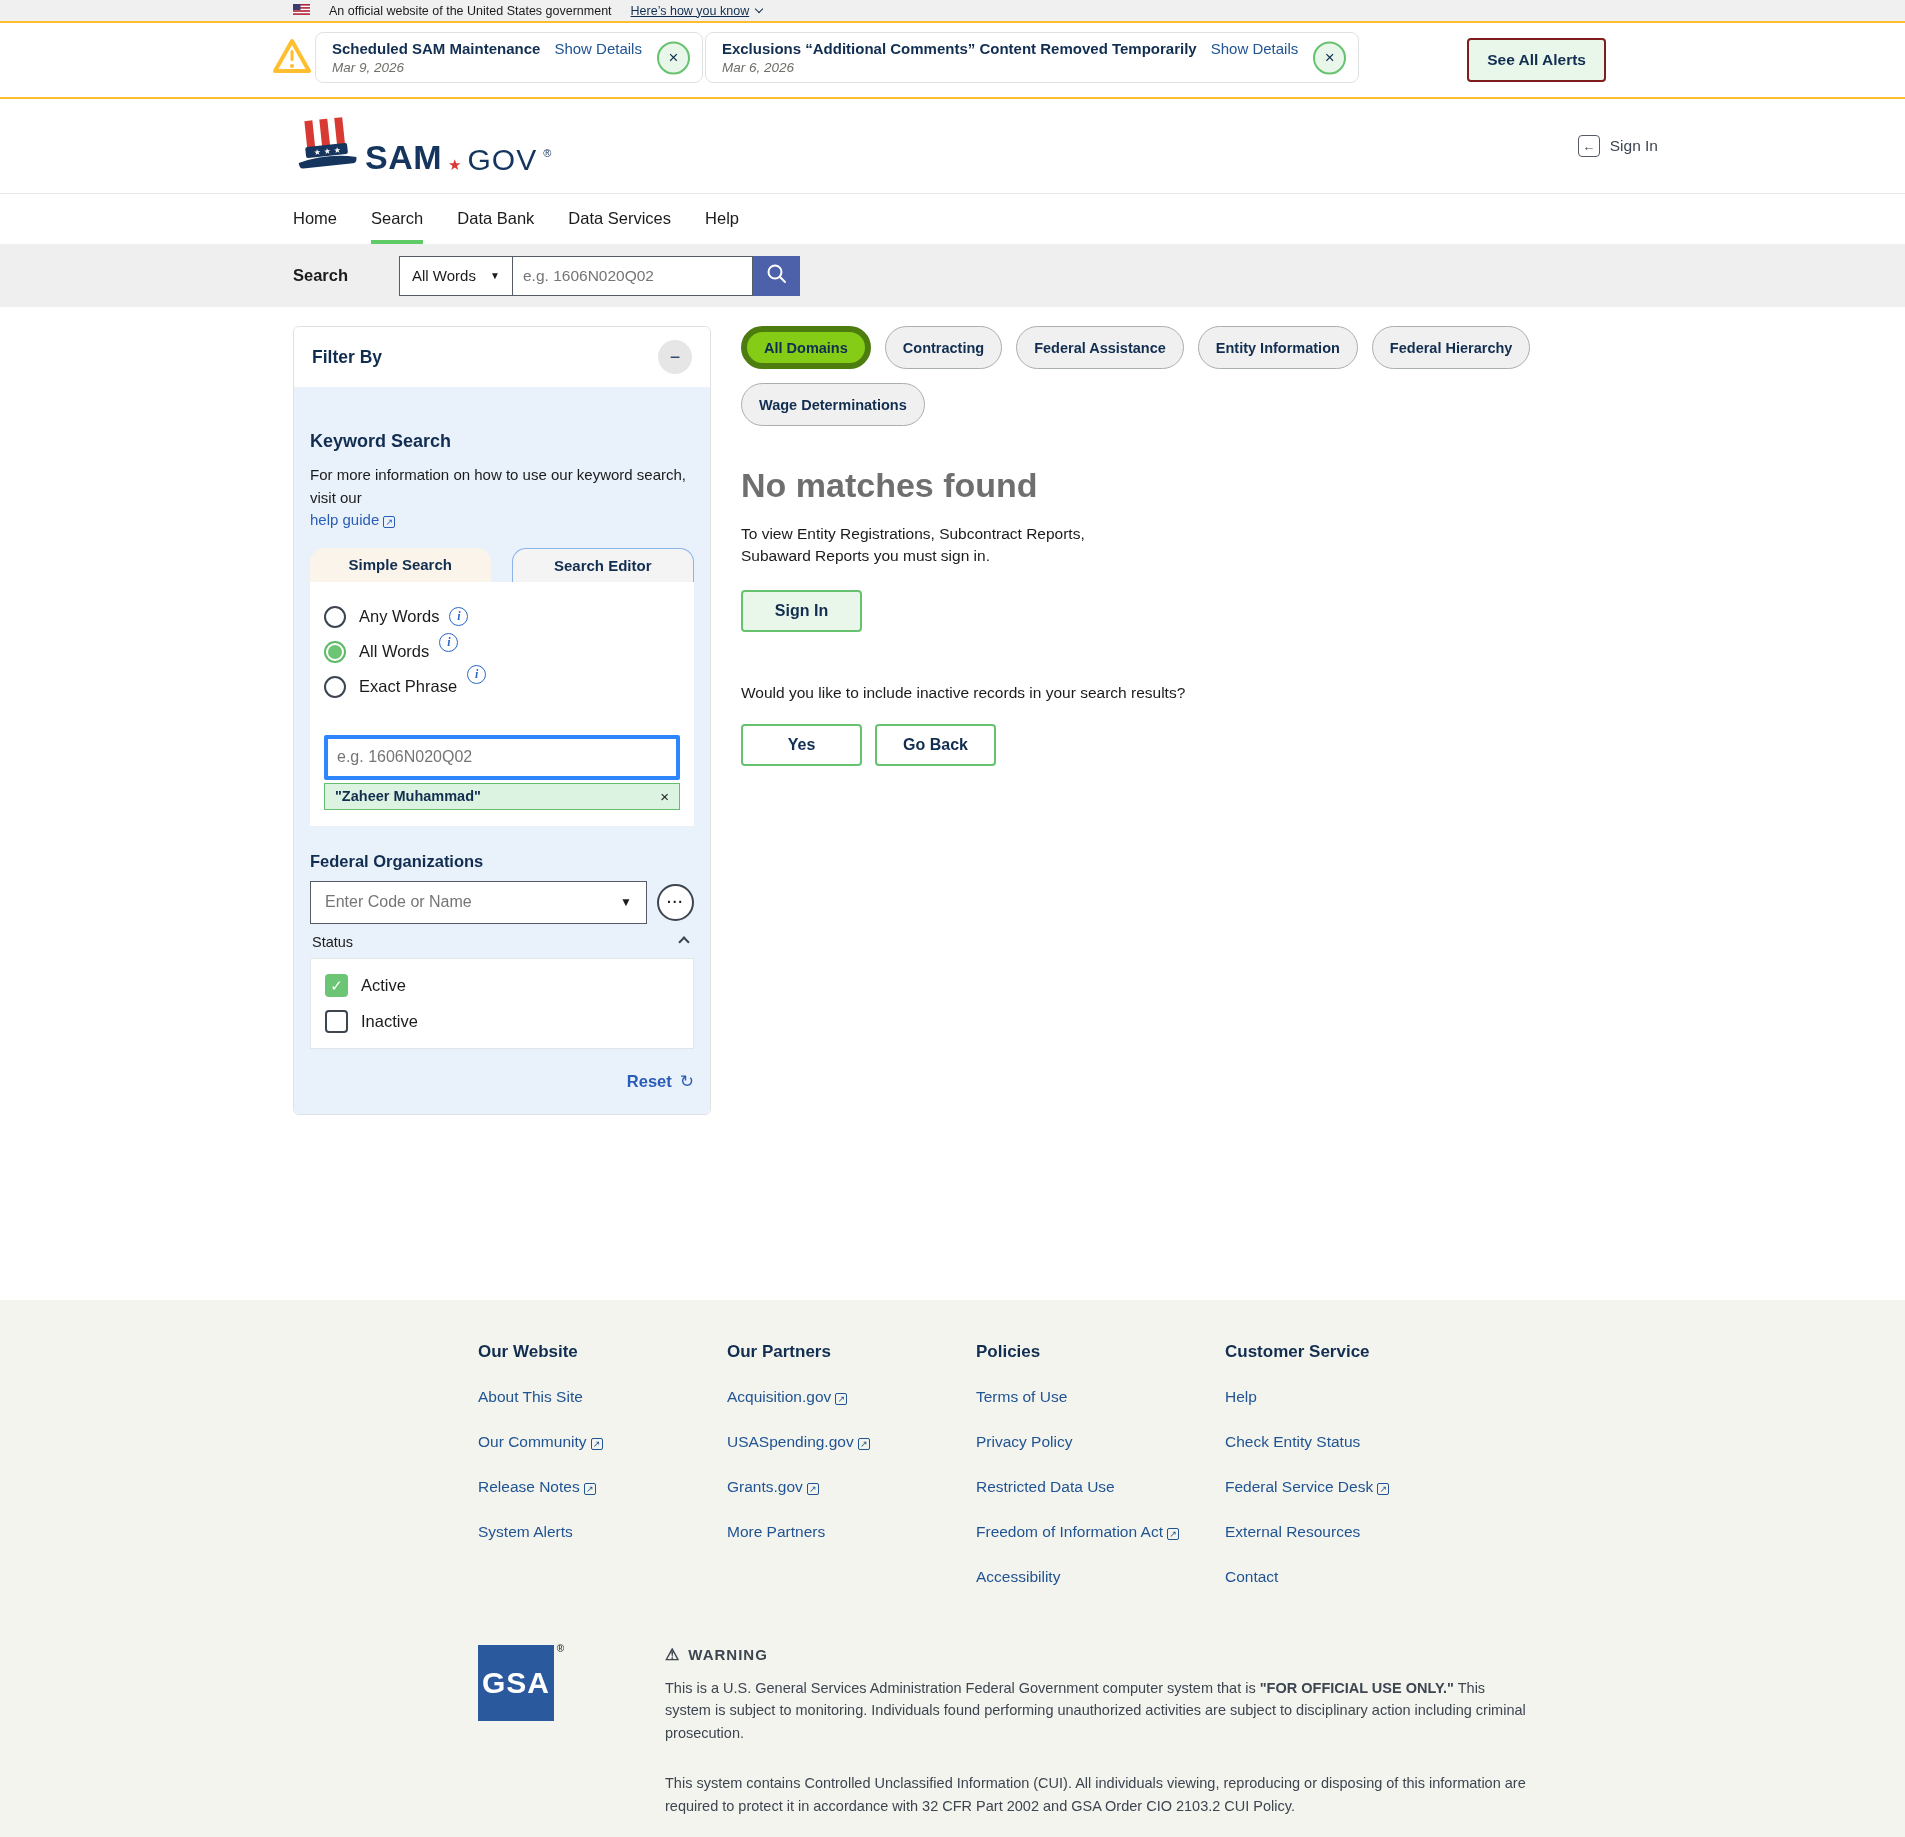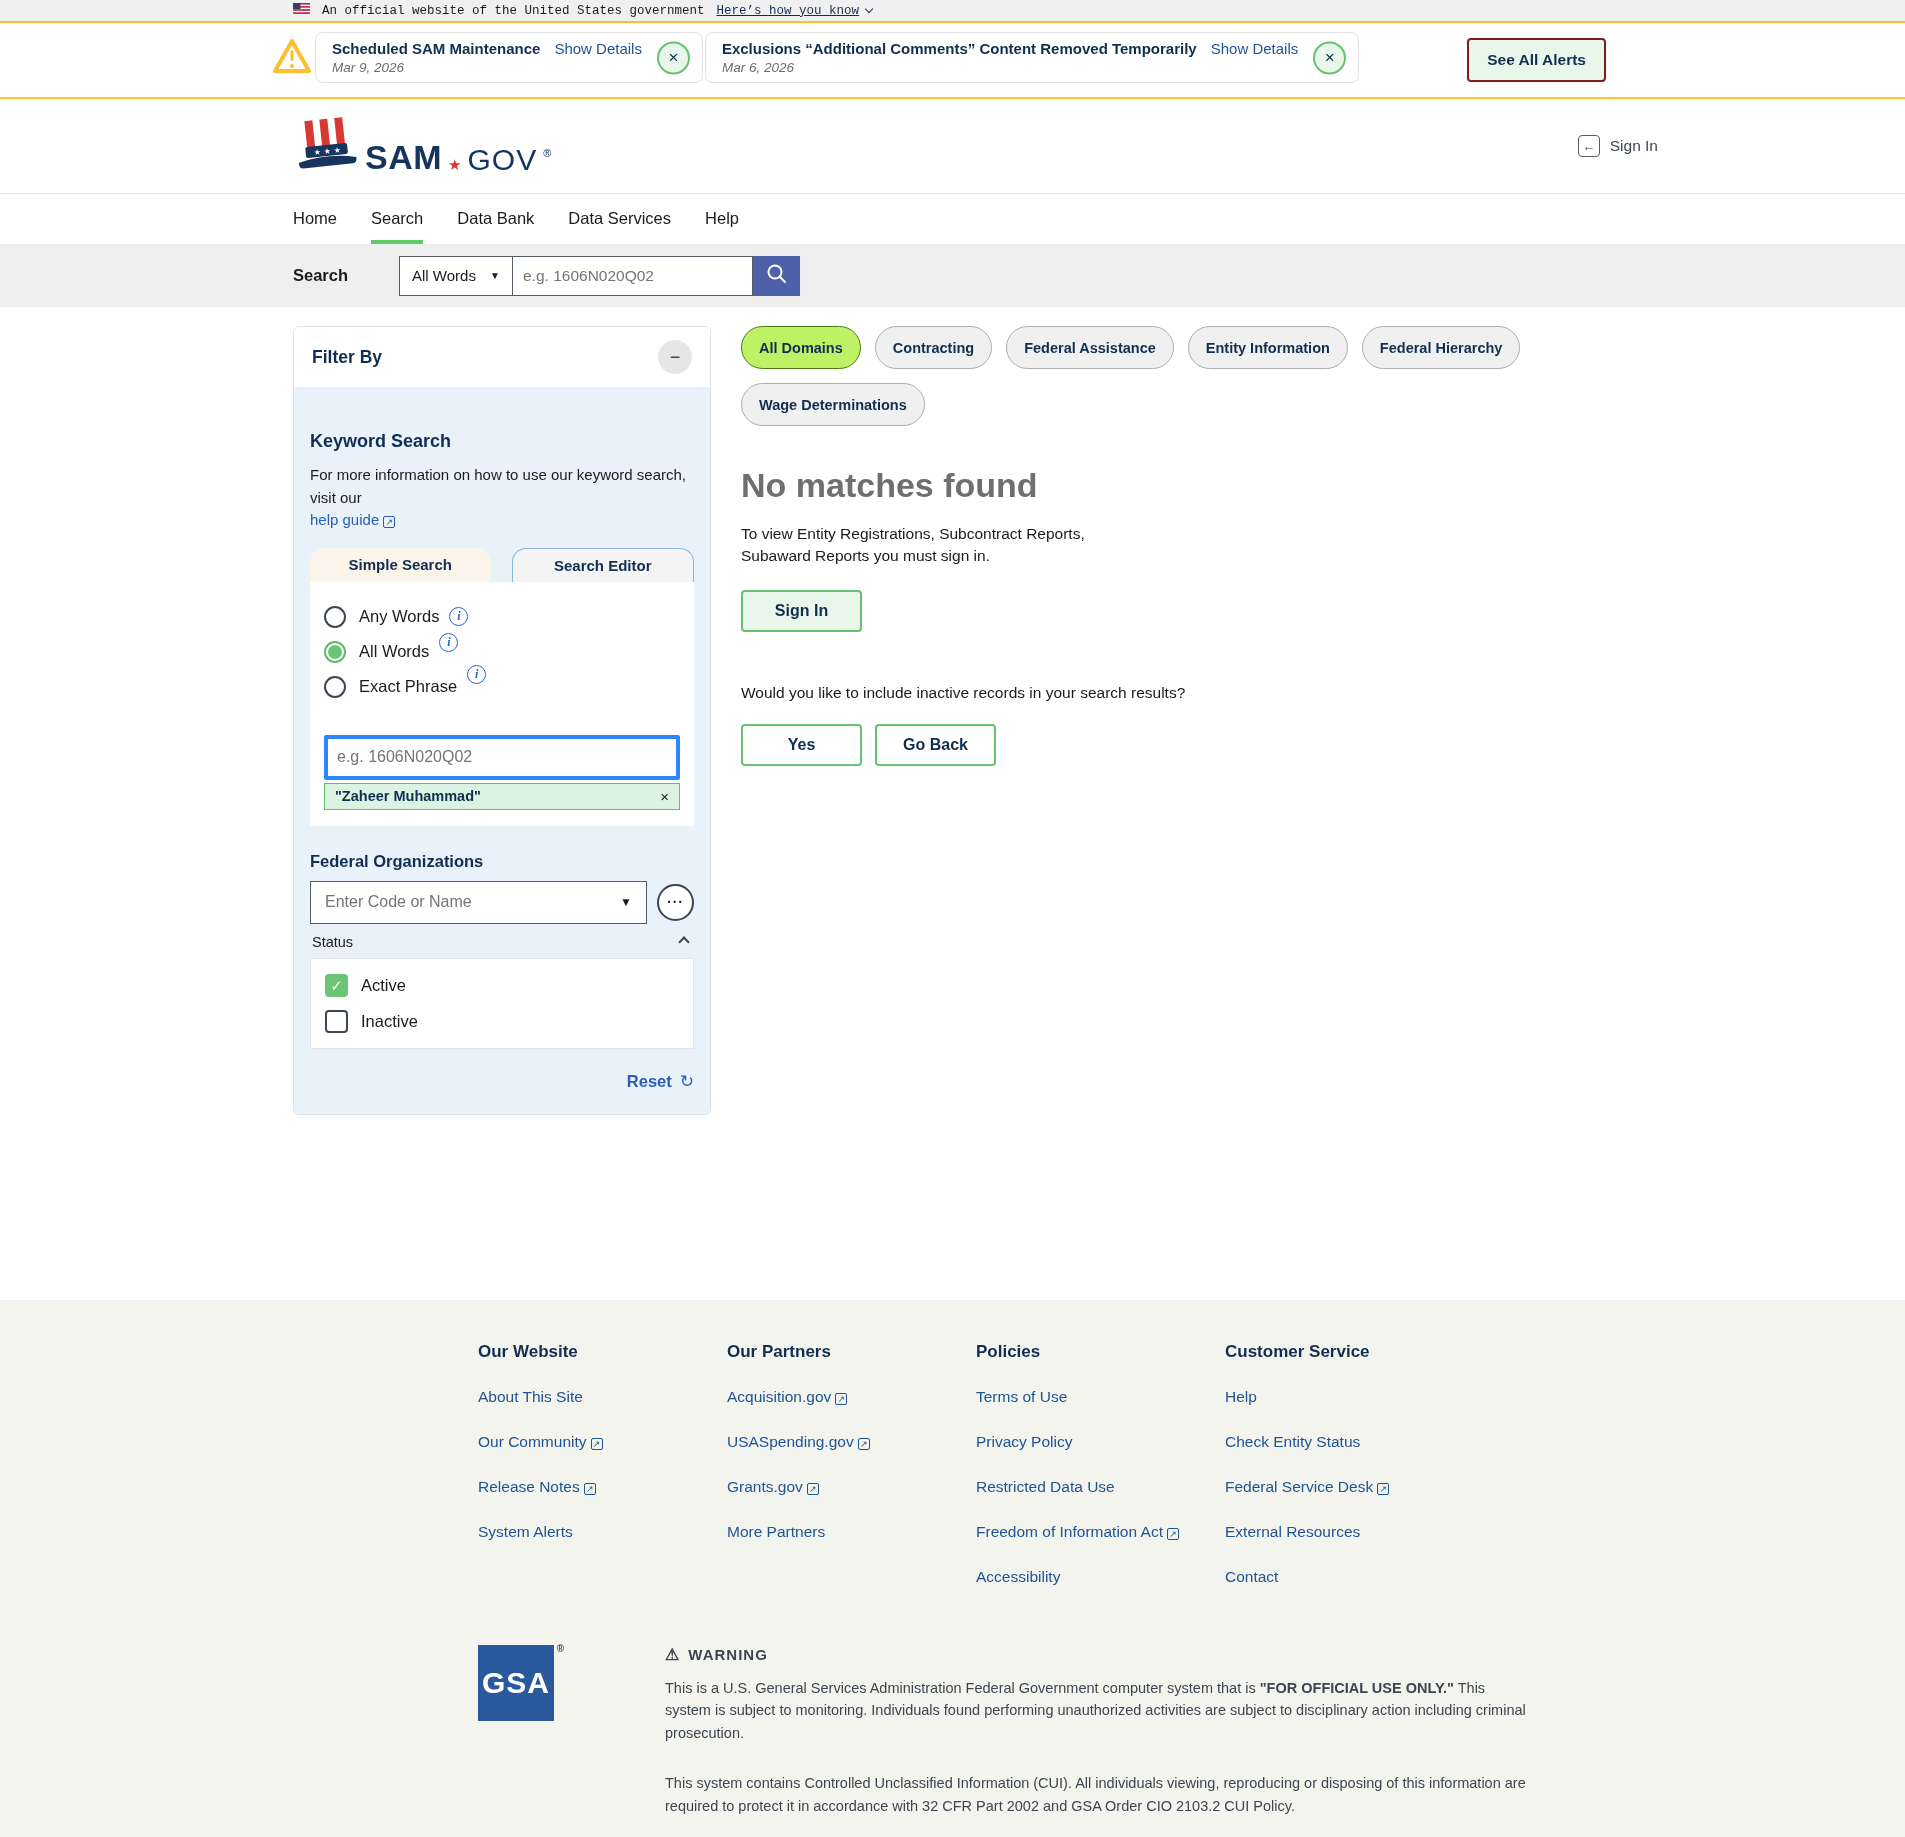--- a/index.html
+++ b/index.html
@@ -5,21 +5,21 @@
   * { box-sizing: border-box; margin: 0; padding: 0; }
   body {
     width: 1905px; height: 1837px; background: #fff;
     font-family: "Liberation Sans", sans-serif; color: #1b1b1b;
     position: relative; overflow: hidden;
   }
   .container { margin-left: 293px; width: 1330px; position: relative; }
 
   
   .gov-banner { height: 21px; background: #f0f0f0; display: flex; align-items: center; font-size: 12.5px; color: #1b1b1b; }
-  .gov-banner .container { display: flex; align-items: center; gap: 12px; font-family: Liberation Mono, monospace; }
+  .gov-banner .container { display: flex; align-items: center; gap: 19px; }
   .gov-banner .flag { display: inline-block; }
   .gov-link { color: #112e51; text-decoration: underline; cursor: pointer; display: inline-flex; align-items: center; }
   .chev { display: inline-block; width: 6px; height: 6px; border-right: 1.6px solid #112e51; border-bottom: 1.6px solid #112e51; transform: rotate(45deg); margin-left: 7px; position: relative; top: -2px; }
   .gold-line { height: 2px; background: #ffbe2e; }
 
   
   .alerts { background: #fff; border-bottom: 2px solid #ffbe2e; padding: 9px 0 14px; }
   .alerts-inner { margin-left: 273px; width: 1350px; position: relative; display: flex; }
   .alert-icon-col { width: 42px; padding-top: 6px; }
   .alert-cards { width: 1062px; display: flex; flex-direction: row; gap: 2px; }
@@ -106,21 +106,21 @@
   .checkbox.unchecked { background: #fff; border: 2px solid #3d4551; }
   .check-label { font-size: 16.5px; color: #1b1b1b; }
   .reset-row { margin-top: 22px; text-align: right; }
   .reset-link { color: #2a5db8; font-weight: bold; font-size: 16.5px; text-decoration: none; cursor: pointer; }
   .reset-icon { font-size: 17px; margin-left: 8px; font-weight: normal; }
 
   
   .results { flex: 1; }
   .domain-pills { display: flex; gap: 14px; flex-wrap: wrap; }
   .pill { height: 43px; display: inline-flex; align-items: center; padding: 0 17px; border-radius: 22px; font-size: 14.5px; font-weight: bold; color: #112e51; cursor: pointer; }
-  .pill.active { background: #bef264; border: 1px solid #4d7c0f; }
+  .pill.active { background: #84cc16; border: 6px solid #4d7c0f; }
   .pill.default { background: #f0f0f0; border: 1px solid #a9aeb1; }
   .nm-title { margin-top: 40px; font-size: 34px; font-weight: bold; color: #6f6f6f; }
   .nm-p1 { margin-top: 12px; font-size: 15.5px; color: #1b1b1b; }
   .nm-p2 { margin-top: 18px; font-size: 15.5px; color: #1b1b1b; max-width: 408px; line-height: 1.45; }
   .btn { border-radius: 4px; font-weight: bold; font-size: 16px; color: #112e51; border: 2px solid #66c26f; cursor: pointer; width: 121px; height: 42px; font-family: "Liberation Sans", sans-serif; }
   .btn.green { background: #e9f7ea; }
   .btn.white { background: #fff; }
   .signin-btn { margin-top: 22px; }
   .nm-question { margin-top: 52px; font-size: 15.5px; color: #1b1b1b; }
   .yn-row { margin-top: 22px; display: flex; gap: 13px; }

